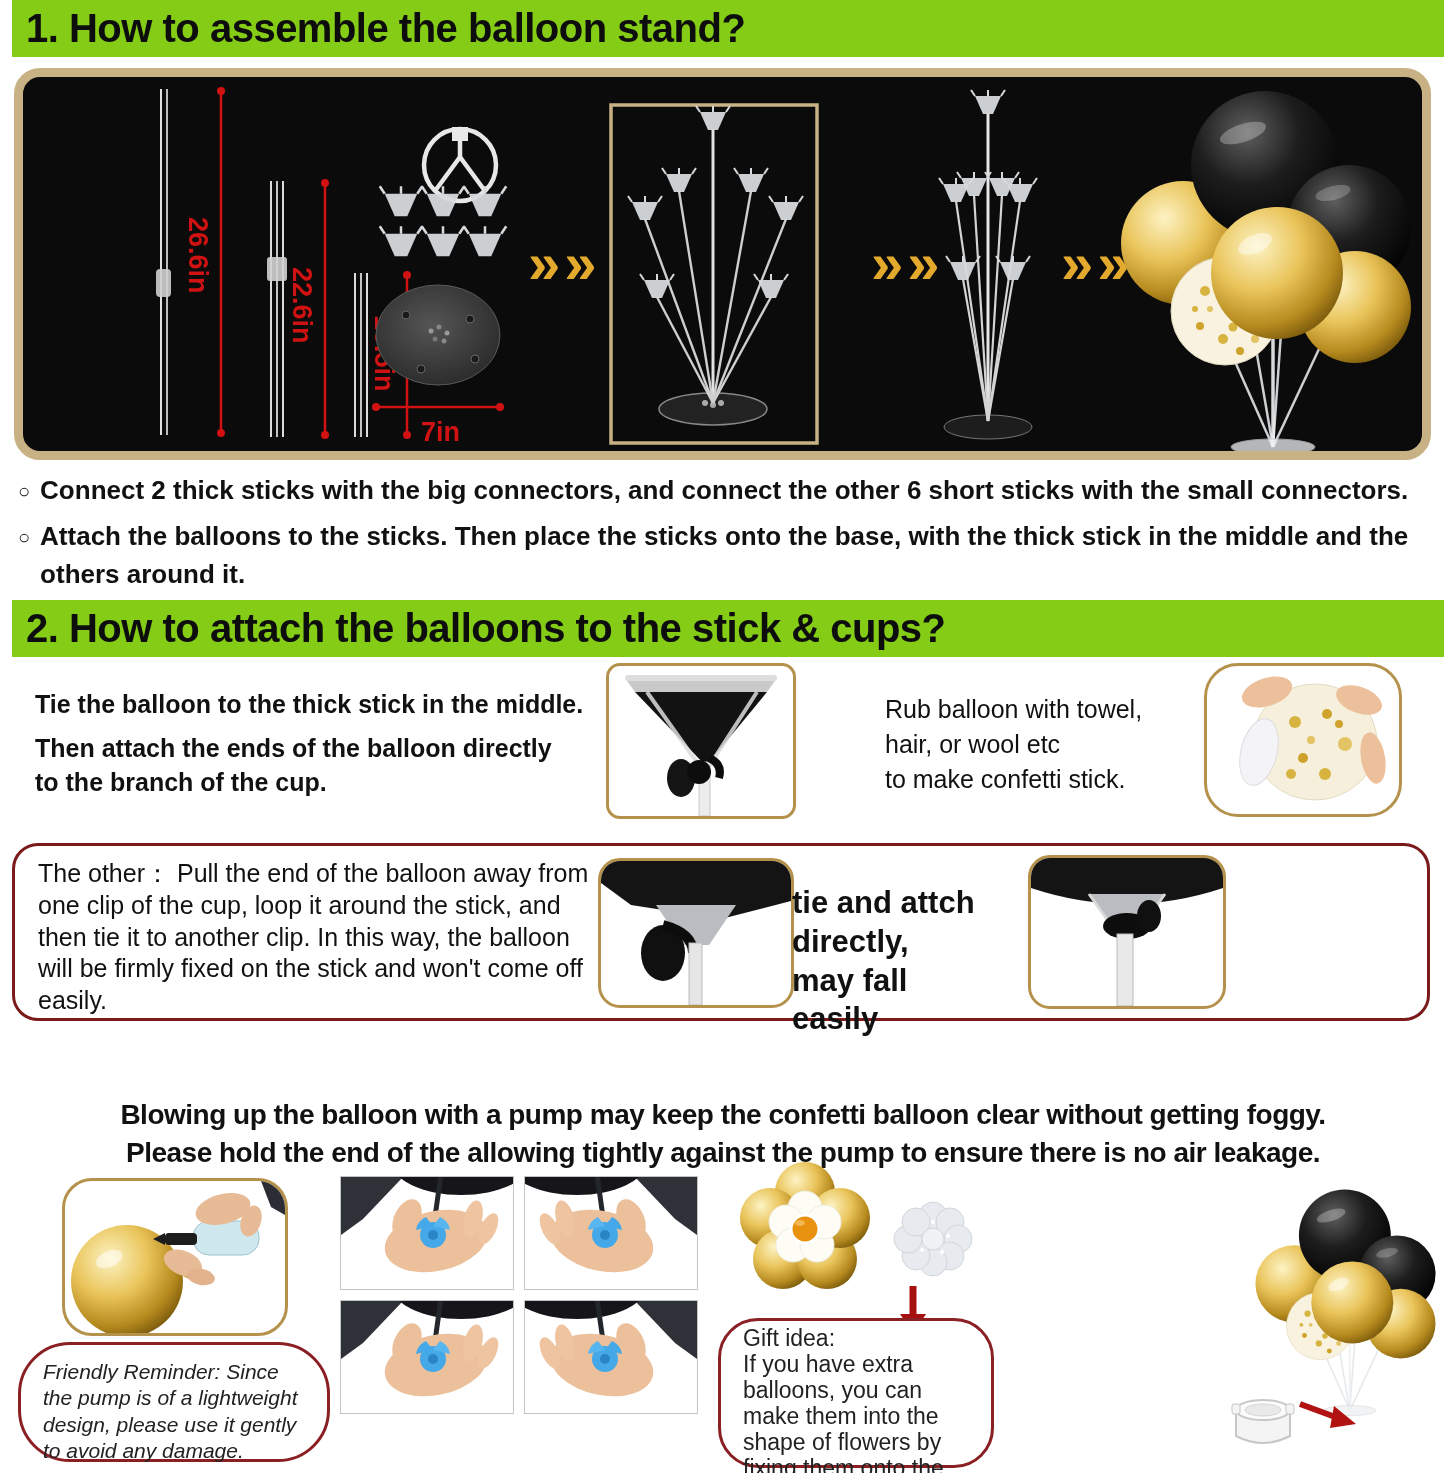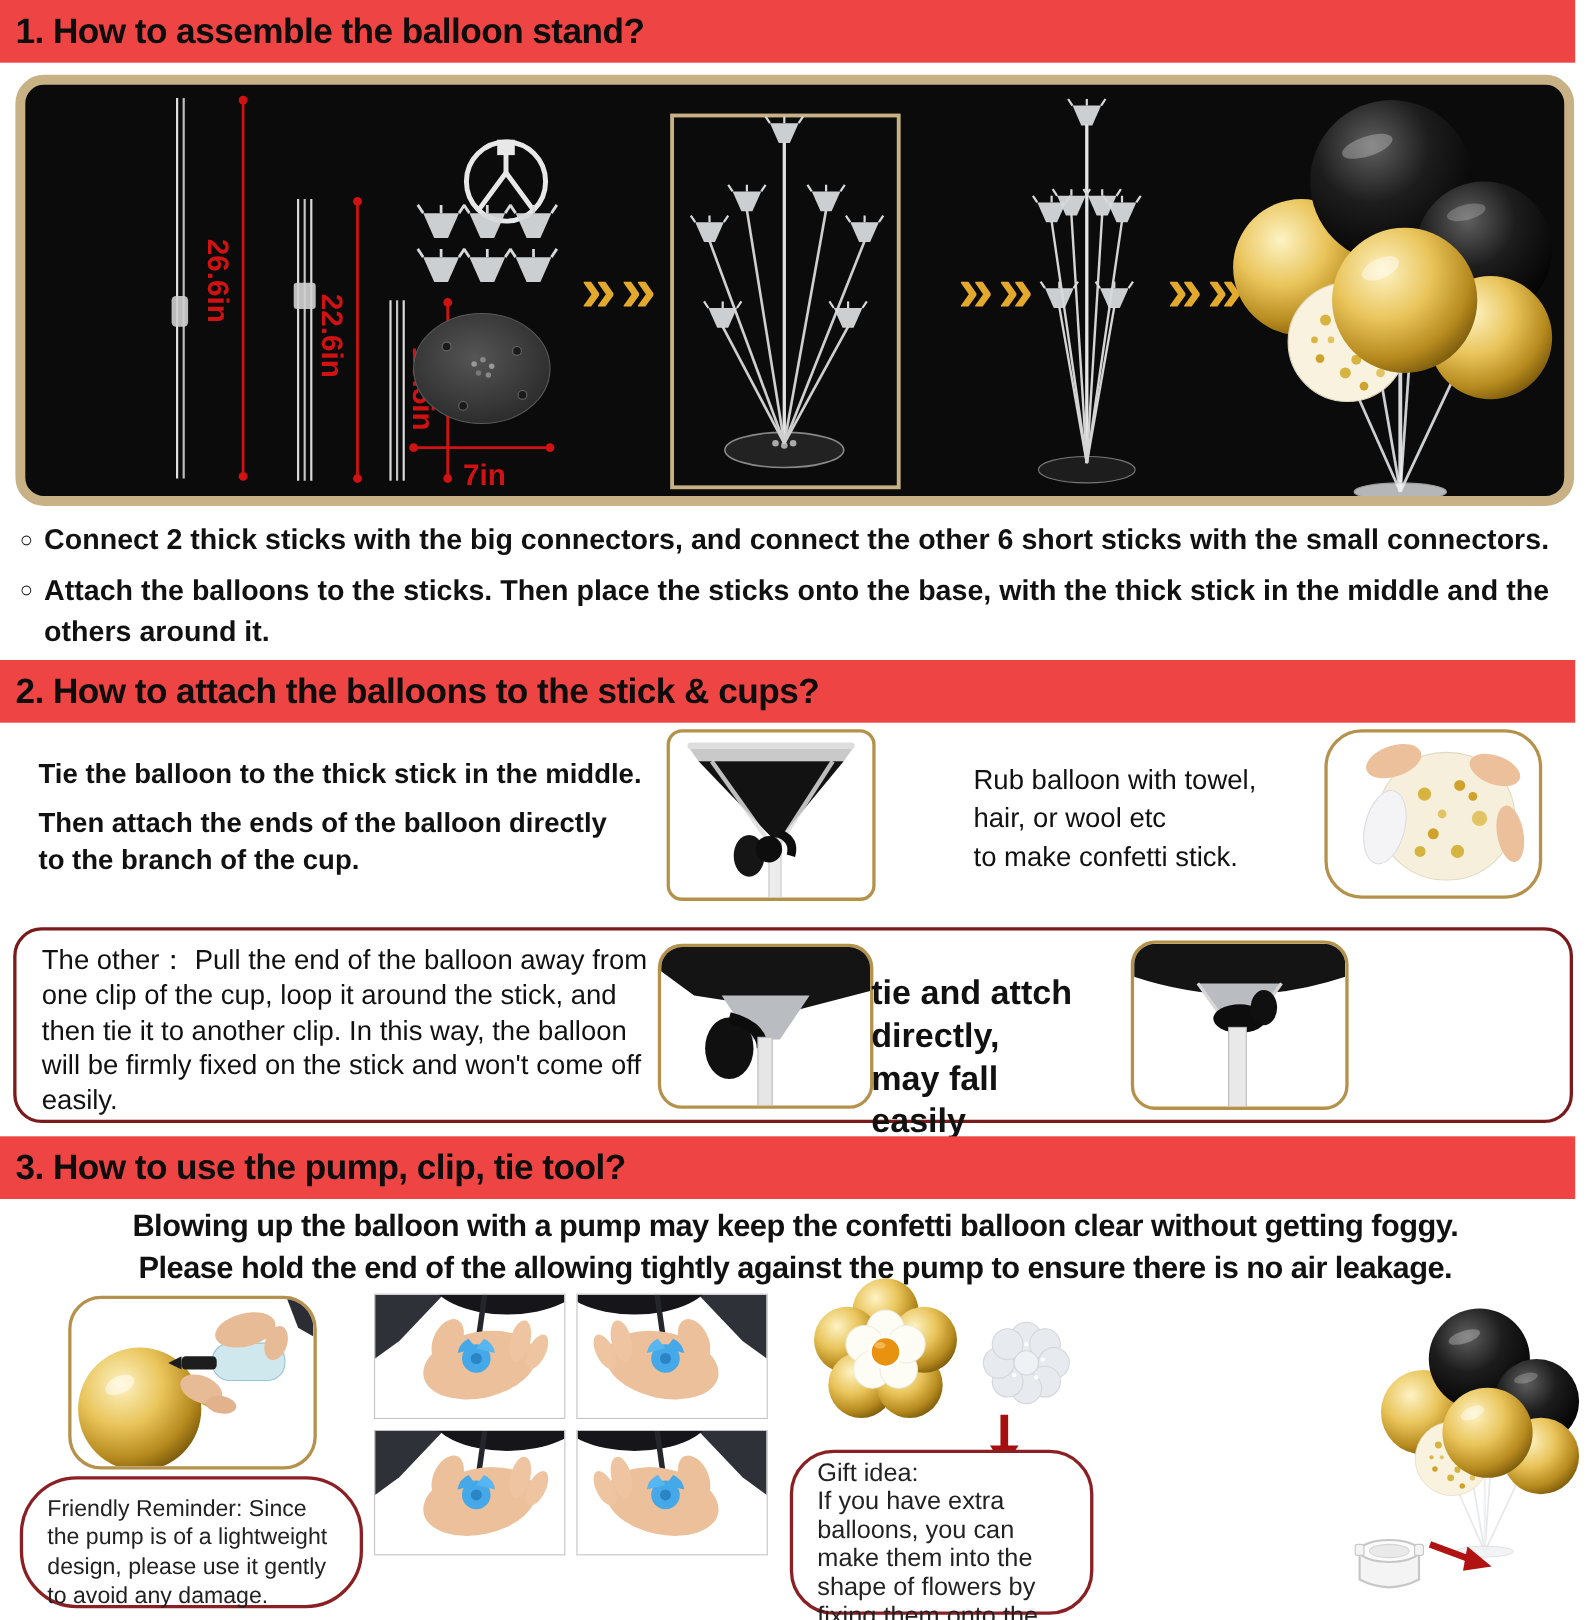--- a/index.html
+++ b/index.html
@@ -1,41 +1,41 @@
 <!DOCTYPE html>
 <html><head>
 <meta charset="utf-8">
 <style>
   html,body{margin:0;padding:0;background:#fff;}
   .page{position:relative;width:1445px;height:1473px;background:#ffffff;
         font-family:"Liberation Sans", sans-serif;color:#111;overflow:hidden;}
   .abs{position:absolute;}
-  .banner{position:absolute;left:0;width:1432px;height:57px;background:#ef4444;
+  .banner{position:absolute;left:12px;width:1432px;height:57px;background:#84cc16;
           display:flex;align-items:center;padding-left:14px;box-sizing:border-box;
-          font-size:32px;font-weight:bold;color:#0d0d0d;letter-spacing:-0.5px;}
+          font-size:40px;font-weight:bold;color:#0d0d0d;letter-spacing:-0.5px;}
   .panel{position:absolute;left:14px;top:68px;width:1399px;height:374px;
          background:#0b0b0b;border:9px solid #c8b285;border-radius:26px;}
   .bullets{position:absolute;left:18px;top:472px;width:1414px;font-size:26px;font-weight:bold;line-height:1.45;}
   .bullet-row{display:flex;gap:10px;margin-bottom:8px;}
   .bullet-marker{font-size:20px;line-height:1.9;font-weight:normal;}
   .pre{white-space:pre-line;}
   .goldframe{position:absolute;background:#fff;border:3px solid #b5924c;border-radius:14px;overflow:hidden;}
   .maroonbox{position:absolute;left:12px;top:843px;width:1412px;height:172px;
              border:3px solid #7a1a1a;border-radius:26px;background:#fff;}
   .bubble{position:absolute;background:#fff;border:3px solid #8b2024;color:#222;}
   .sec2-left{position:absolute;left:35px;top:688px;width:570px;font-size:25px;font-weight:bold;line-height:1.35;}
   .sec2-left p{margin:0 0 10px 0;}
   .rub-text{position:absolute;left:885px;top:692px;width:320px;font-size:25px;line-height:1.4;}
   .other-text{position:absolute;left:38px;top:858px;width:552px;font-size:25px;line-height:1.27;}
   .cap1{position:absolute;left:792px;top:884px;width:210px;font-size:31px;font-weight:bold;line-height:1.25;}
   .cap2{position:absolute;left:1232px;top:905px;width:205px;font-size:25px;line-height:1.3;}
   .intro{position:absolute;left:28px;top:1096px;width:1390px;font-size:28px;font-weight:bold;
          letter-spacing:-0.5px;line-height:1.35;text-align:center;}
   .reminder{left:18px;top:1342px;width:312px;height:120px;border-radius:52px;
-            font-size:21px;line-height:1.25;padding:14px 18px 10px 22px;box-sizing:border-box;}
+            font-size:21px;line-height:1.25;padding:14px 18px 10px 22px;box-sizing:border-box;font-style:italic;}
   .gift{left:718px;top:1318px;width:276px;height:150px;border-radius:40px;
         font-size:23px;line-height:1.13;padding:4px 14px 8px 22px;box-sizing:border-box;}
   .rings{left:1012px;top:1198px;width:256px;height:168px;border-radius:48px;
          font-size:22px;line-height:1.3;padding:18px 14px 10px 20px;box-sizing:border-box;text-align:left;}
   .grid2x2{position:absolute;left:340px;top:1176px;width:365px;display:grid;
            grid-template-columns:174px 174px;grid-template-rows:114px 114px;gap:10px;}
   .cell{border:1px solid #c4c4c4;background:#fff;overflow:hidden;}
   svg text{font-family:"Liberation Sans", sans-serif;}
 </style>
 </head>
@@ -320,23 +320,20 @@
       <path d="M0,0 H192 V30 Q96,62 0,30 Z" fill="#141414"></path>
       <polygon points="58,36 134,36 107,76 85,76" fill="#b9bcc0"></polygon>
       <line x1="58" y1="36" x2="88" y2="78" stroke="#d8d8d8" stroke-width="3"></line>
       <line x1="134" y1="36" x2="104" y2="78" stroke="#d8d8d8" stroke-width="3"></line>
       <ellipse cx="96" cy="68" rx="24" ry="13" fill="#0d0d0d"></ellipse>
       <ellipse cx="118" cy="58" rx="12" ry="16" fill="#101010"></ellipse>
       <rect x="86" y="76" width="16" height="72" fill="#e9e9e9" stroke="#bbb"></rect>
     </svg>
   </div>
 
-  <div class="banner" style="top:1033px;">
-    <span>3. How to use the pump, clip, tie tool?</span>
-  </div>
 
   <div class="intro">
     <div>Blowing up the balloon with a pump may keep the confetti balloon clear without getting foggy.</div>
     <div>Please hold the end of the allowing tightly against the pump to ensure there is no air leakage.</div>
   </div>
 
   <div class="goldframe" style="left:62px;top:1178px;width:220px;height:152px;border-radius:30px;">
     <svg width="220" height="152" viewBox="0 0 220 152">
       <circle cx="62" cy="100" r="56" fill="url(#goldG)"></circle>
       <ellipse cx="44" cy="78" rx="14" ry="8" fill="#fff" opacity="0.5" transform="rotate(-24 44 78)"></ellipse>

